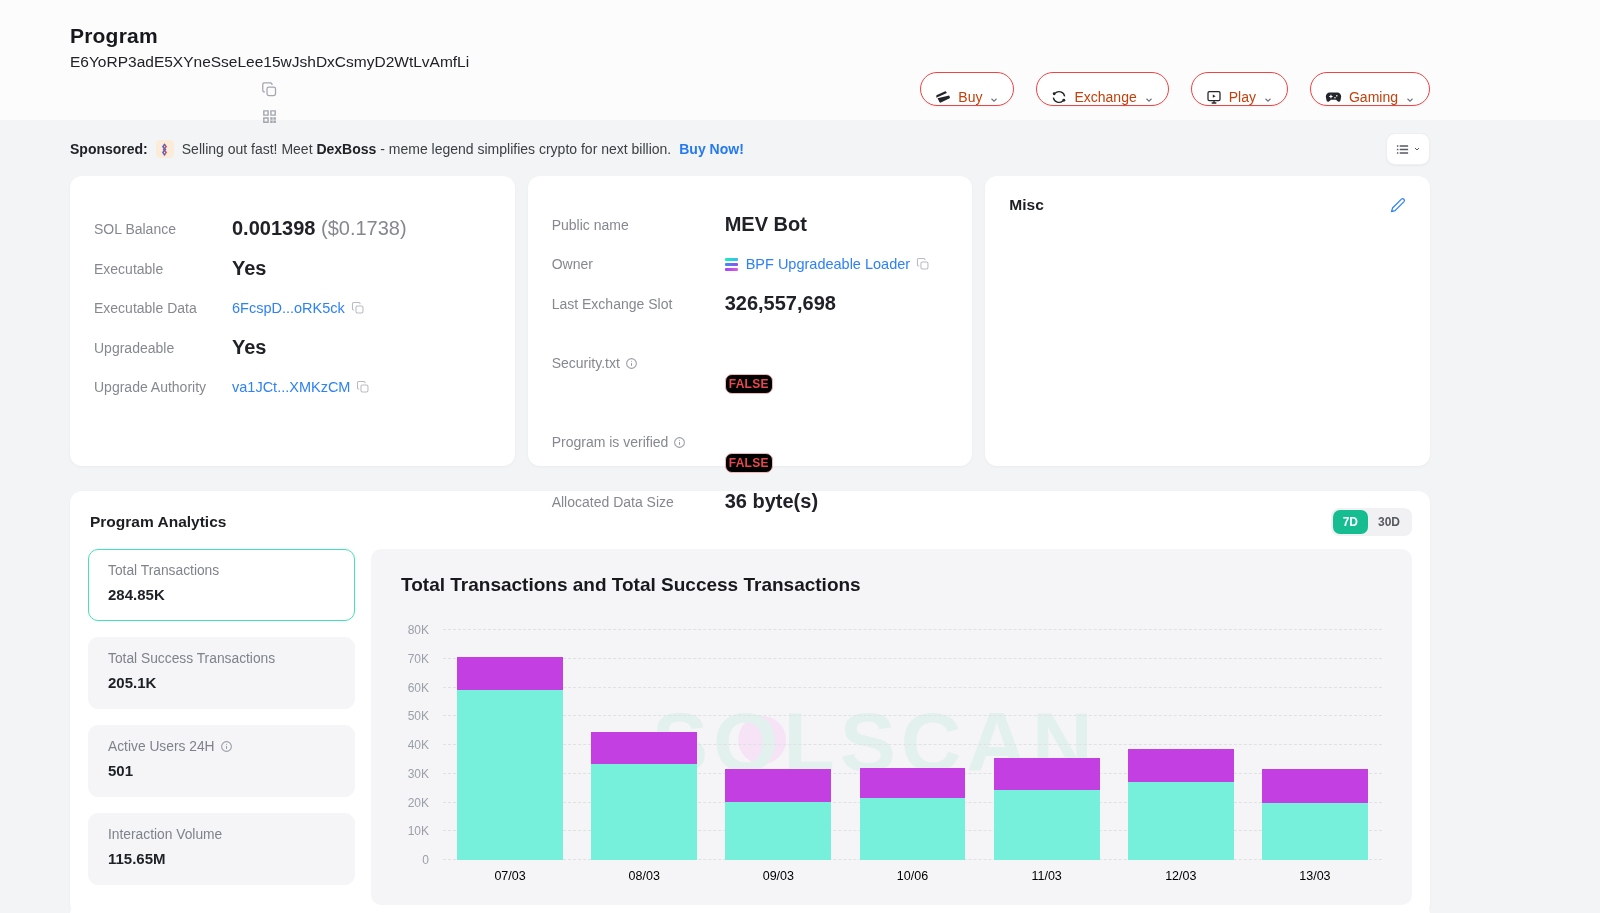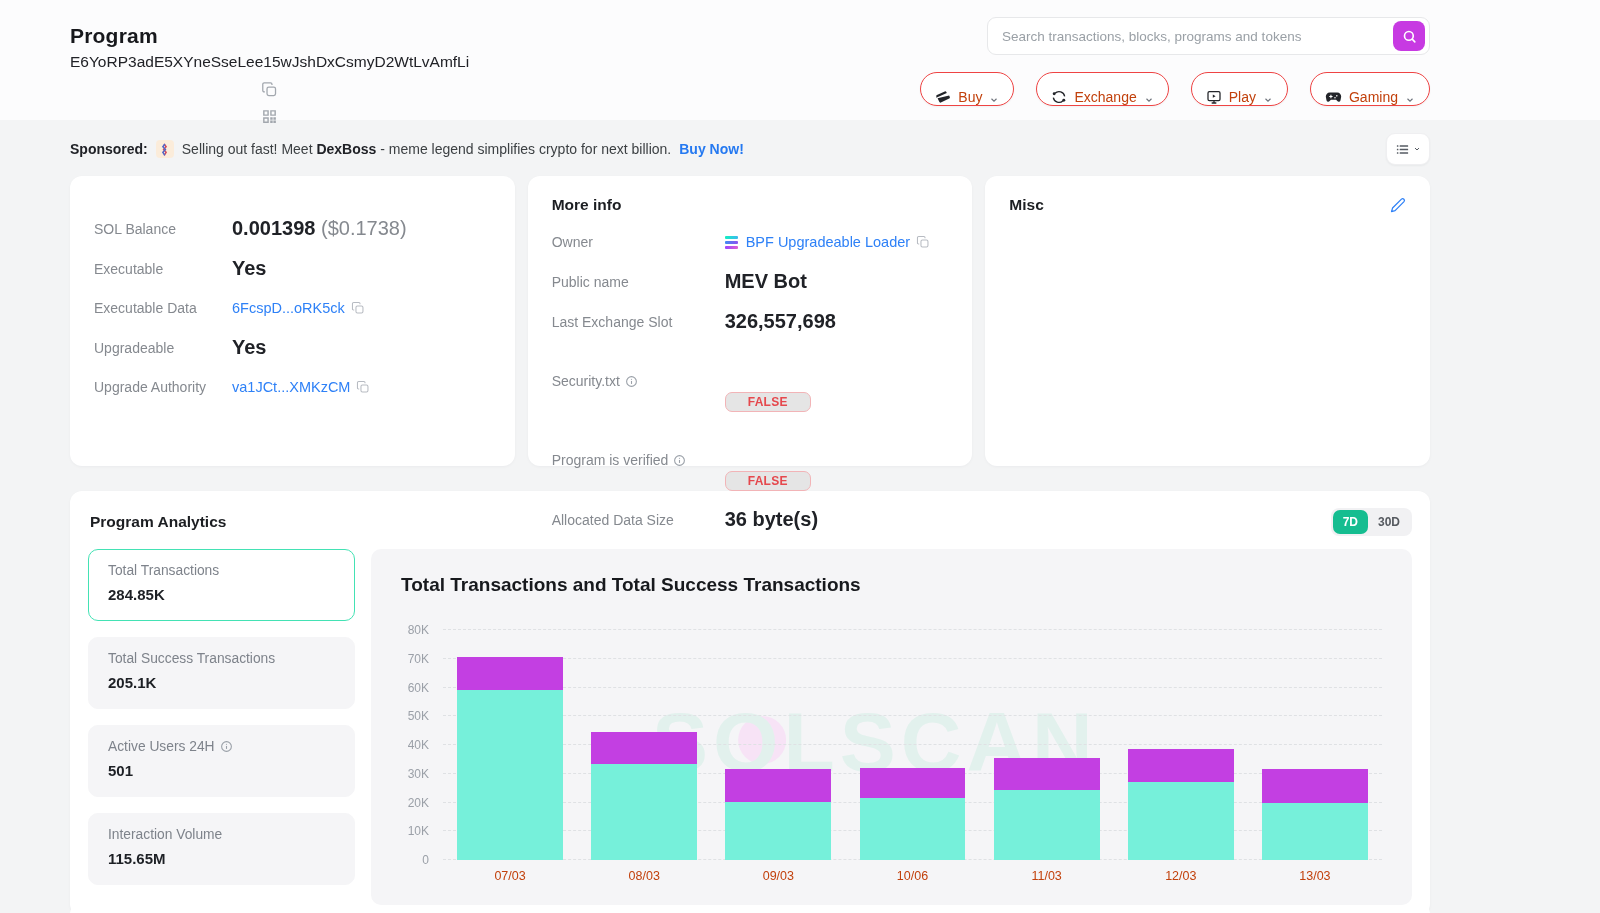--- a/index.html
+++ b/index.html
@@ -53,21 +53,21 @@
     box-shadow:0 1px 3px rgba(25,30,40,.04); }
   .card-title { font-size:15.5px; font-weight:700; color:#1c1e22; }
   .card-head { display:flex; align-items:center; justify-content:space-between; }
   .crow { display:flex; align-items:center; margin-top:17px; min-height:22px; }
   .crow .lbl { width:138px; flex:none; font-size:14px; color:#85898f; display:flex; align-items:center; gap:5px; }
   .mi .lbl { width:173px; }
   .val { font-size:20px; font-weight:700; color:#202227; }
   .val .sub { font-weight:400; color:#85898f; }
   .link { font-size:14.5px; color:#2e81f7; cursor:pointer; display:flex; align-items:center; gap:6px; }
   .link .icon-btn { color:#b7bbc2; }
-  .badge-false { display:inline-block; padding:2px 22px; border:1.5px solid #f2b4b7; background:#e5e5e5;
+  .badge-false { display:inline-block; padding:2px 3px; border:1.5px solid #f2b4b7; background:#000000;
     border-radius:7px; color:#e5484d; font-size:12px; font-weight:700; letter-spacing:.3px;margin-top:42px; }
   .info-i { color:#9aa0a8; display:inline-flex; }
   .sol-logo { display:inline-flex; flex-direction:column; gap:2px; margin-right:2px; }
   .sol-logo i { width:13px; height:3px; border-radius:1px; display:block; }
   .sol-logo i:nth-child(1){ background:linear-gradient(90deg,#13efc0,#3db9f0); }
   .sol-logo i:nth-child(2){ background:linear-gradient(90deg,#3f8df2,#9050f0); }
   .sol-logo i:nth-child(3){ background:linear-gradient(90deg,#9945ff,#e05fd0); }
   .edit-btn { background:none; border:none; cursor:pointer; color:#2e81f7; display:flex; }
 
   
@@ -93,50 +93,39 @@
   .chart-title { font-size:19px; font-weight:700; color:#17191d; margin:9px 0 0 14px; }
   .plot { position:relative; height:230px; margin:34px 10px 0 56px; }
   .gridline { position:absolute; left:0; right:0; border-top:1px dashed #dfe1e4; }
   .ylab { position:absolute; left:-56px; width:42px; text-align:right; font-size:12px; color:#9ba0a8;
     transform:translateY(50%); }
   .bars { position:absolute; left:0; right:0; top:0; bottom:0; display:flex; z-index:1; }
   .slot { flex:1; display:flex; justify-content:center; align-items:flex-end; height:100%; }
   .bar { width:79%; height:100%; display:flex; flex-direction:column; justify-content:flex-end; }
   .seg { width:100%; }
   .xlabels { display:flex; margin:9px 10px 0 56px; }
-  .xlab { flex:1; text-align:center; font-size:12.5px; color:#c2410c; }
+  .xlab { flex:1; text-align:center; font-size:12.5px; color:#000000; }
   .watermark { position:absolute; top:64px; left:46%; transform:translateX(-50%); z-index:0;
     font-size:84px; font-weight:700; letter-spacing:5px; color:#e2f1ed; white-space:nowrap; }
   .wm-dot { position:absolute; left:86px; top:22px; width:48px; height:48px; border-radius:50%;
     background:#f7e3f6; }
   .wm-text { position:relative; }
 
   .next-card-peek { position:absolute; bottom:0; left:70px; width:1360px; height:7px;
     background:#fff; border-radius:8px 8px 0 0; }
 </style>
 </head>
 <body>
 
 <div class="page">
 
   <div class="header-band">
     <div class="content">
       <div class="row1">
         <h1 class="page-title">Program</h1>
-        <div class="search">
-          <input placeholder="Search transactions, blocks, programs and tokens" style="">
-          <button class="search-btn">
-            <span style="display:flex">
-              <svg width="15" height="15" viewBox="0 0 24 24" fill="none" stroke="#fff" stroke-width="2.6" stroke-linecap="round">
-                  <circle cx="11" cy="11" r="7"></circle>
-                  <path d="m20.5 20.5-4.2-4.2"></path>
-                </svg>
-            </span>
-          </button>
-        </div>
       </div>
       <div class="row2">
         <div class="addr-wrap">
           <span class="addr">E6YoRP3adE5XYneSseLee15wJshDxCsmyD2WtLvAmfLi</span>
           <span class="icon-btn">
             <svg width="17" height="17" viewBox="0 0 24 24" fill="none" stroke="currentColor" stroke-width="1.8">
                 <rect x="8.5" y="8.5" width="12" height="12" rx="2.5"></rect>
                 <path d="M5.5 15.5h-1a2 2 0 0 1-2-2v-9a2 2 0 0 1 2-2h9a2 2 0 0 1 2 2v1"></path>
               </svg>
           </span>
@@ -280,41 +269,40 @@
                 <svg width="14" height="14" viewBox="0 0 24 24" fill="none" stroke="currentColor" stroke-width="1.8">
                   <rect x="8.5" y="8.5" width="12" height="12" rx="2.5"></rect>
                   <path d="M5.5 15.5h-1a2 2 0 0 1-2-2v-9a2 2 0 0 1 2-2h9a2 2 0 0 1 2 2v1"></path>
                 </svg>
               </span>
           </span>
         </div>
       </section>
 
       <section class="card mi">
-        <h2 class="card-title">More info</h2>
+        <div class="crow">
+          <span class="lbl">Public name</span>
+          <span class="val">MEV Bot</span>
+        </div>
         <div class="crow">
           <span class="lbl">Owner</span>
           <span class="link">
             <span class="sol-logo">
                 <i></i>
                 <i></i>
                 <i></i>
               </span>
             <span>BPF Upgradeable Loader</span>
             <span class="icon-btn">
                 <svg width="14" height="14" viewBox="0 0 24 24" fill="none" stroke="currentColor" stroke-width="1.8">
                   <rect x="8.5" y="8.5" width="12" height="12" rx="2.5"></rect>
                   <path d="M5.5 15.5h-1a2 2 0 0 1-2-2v-9a2 2 0 0 1 2-2h9a2 2 0 0 1 2 2v1"></path>
                 </svg>
               </span>
           </span>
-        </div>
-        <div class="crow">
-          <span class="lbl">Public name</span>
-          <span class="val">MEV Bot</span>
         </div>
         <div class="crow">
           <span class="lbl">Last Exchange Slot</span>
           <span class="val">326,557,698</span>
         </div>
         <div class="crow">
           <span class="lbl">
             <span>Security.txt</span>
             <span class="info-i">
                 <svg width="13" height="13" viewBox="0 0 24 24" fill="none" stroke="currentColor" stroke-width="2">

